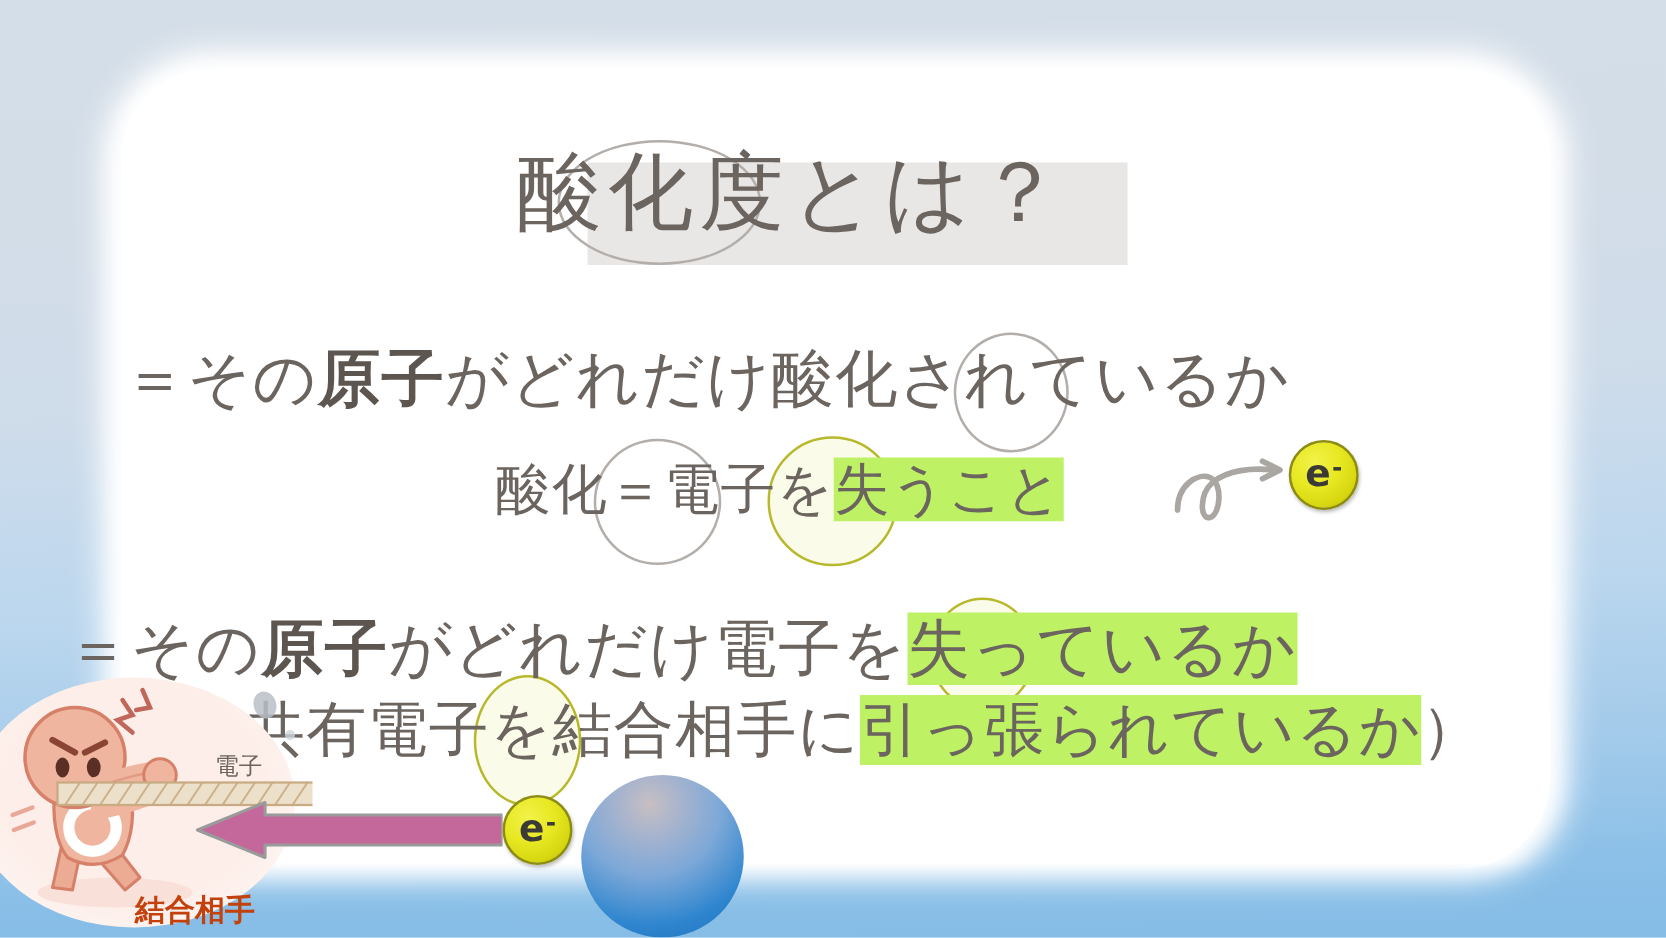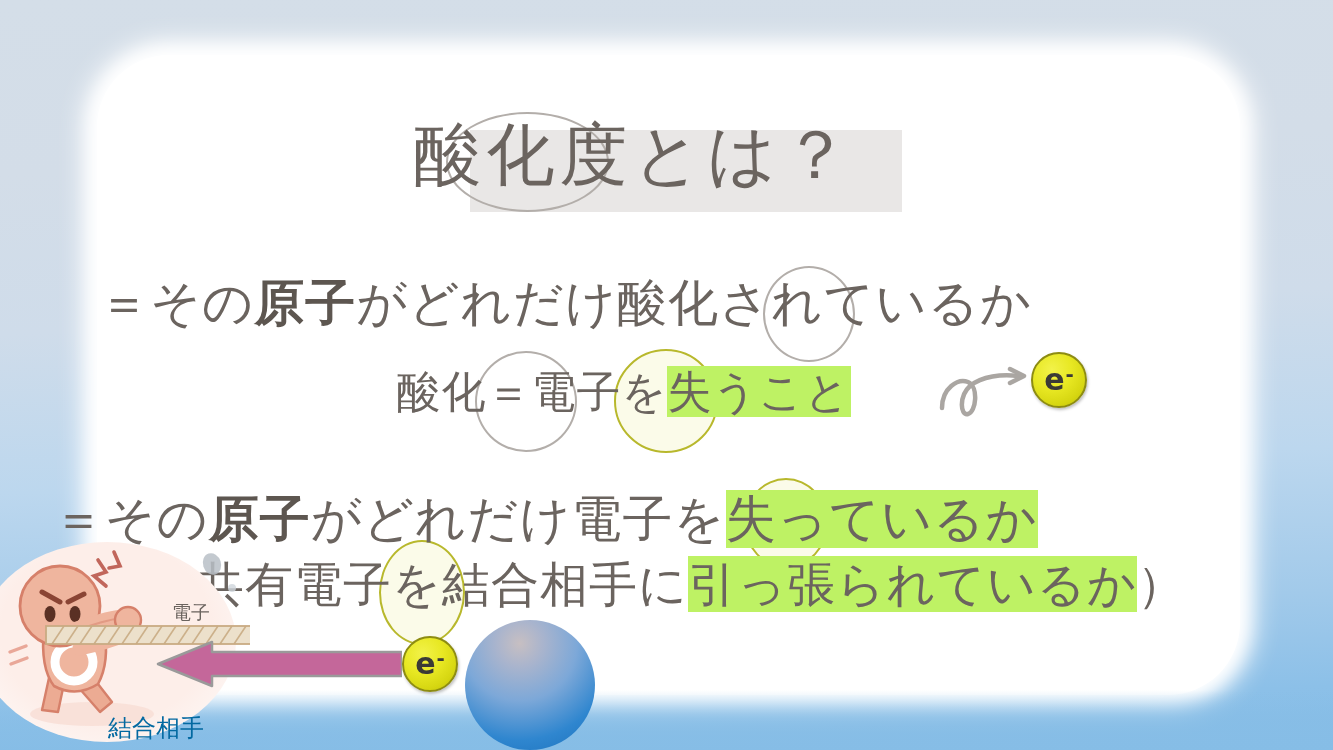--- a/index.html
+++ b/index.html
@@ -81,21 +81,21 @@
   #illus { position:absolute; left:-20px; top:536px; width:270px; height:214px; z-index:10; }
   #illus-bg {
     position:absolute; left:-22px; top:542px; width:258px; height:200px;
     background:radial-gradient(ellipse at 50% 45%, #fdeee9 0%, #fdeee9 58%, #fdf4f1 76%, rgba(253,244,241,0.25) 92%, rgba(253,244,241,0) 100%);
     border-radius:50%; z-index:9;
   }
   #illus-label-denshi {
     position:absolute; left:172px; top:600px; font-size:19px; color:#6b645f; z-index:12; white-space:nowrap;
   }
   #illus-label-aite {
-    position:absolute; left:108px; top:712px; font-size:24px; color:#0369a1; font-weight:normal; z-index:12; white-space:nowrap;
+    position:absolute; left:108px; top:712px; font-size:24px; color:#c2410c; font-weight:bold; z-index:12; white-space:nowrap;
   }
   #magenta-arrow { position:absolute; left:152px; top:640px; width:250px; height:48px; z-index:11; }
 
   #bottom-fade {
     position:absolute; left:0; top:690px; width:1333px; height:60px;
     background:linear-gradient(180deg, rgba(134,189,230,0) 0%, rgba(134,189,230,0.55) 45%, rgba(134,189,230,0.9) 100%);
     z-index:2;
   }
 </style>
 </head>

